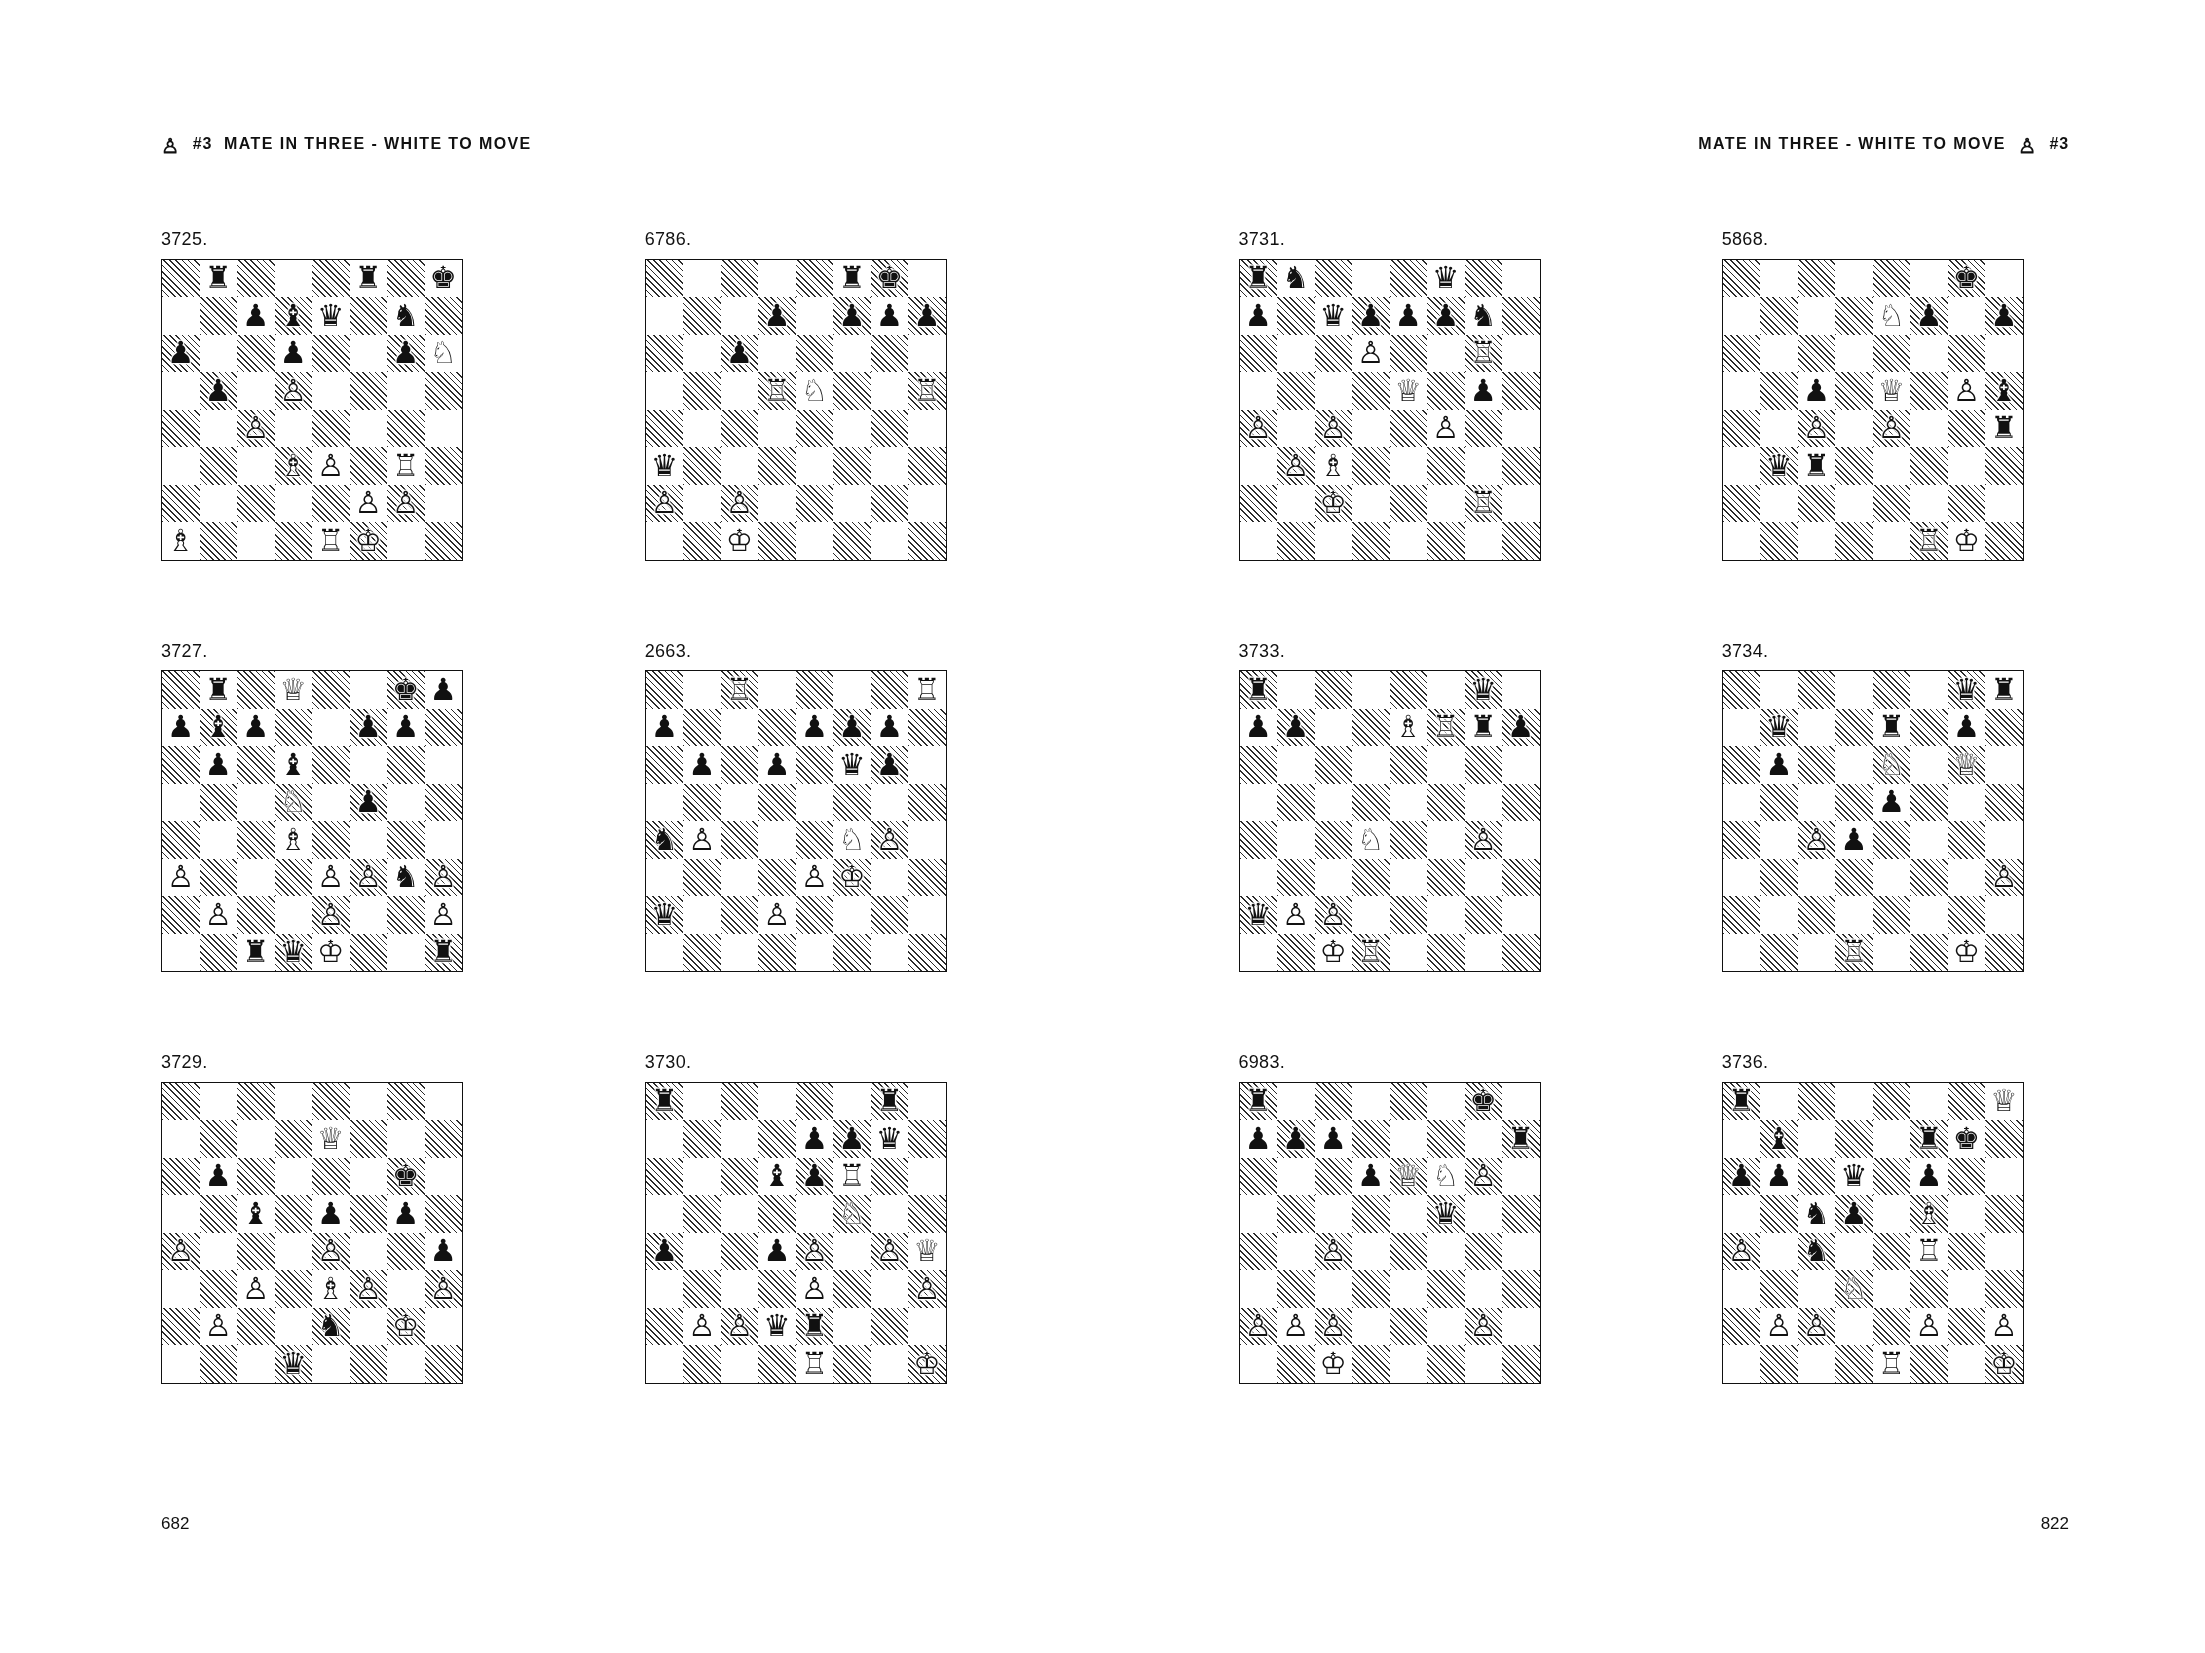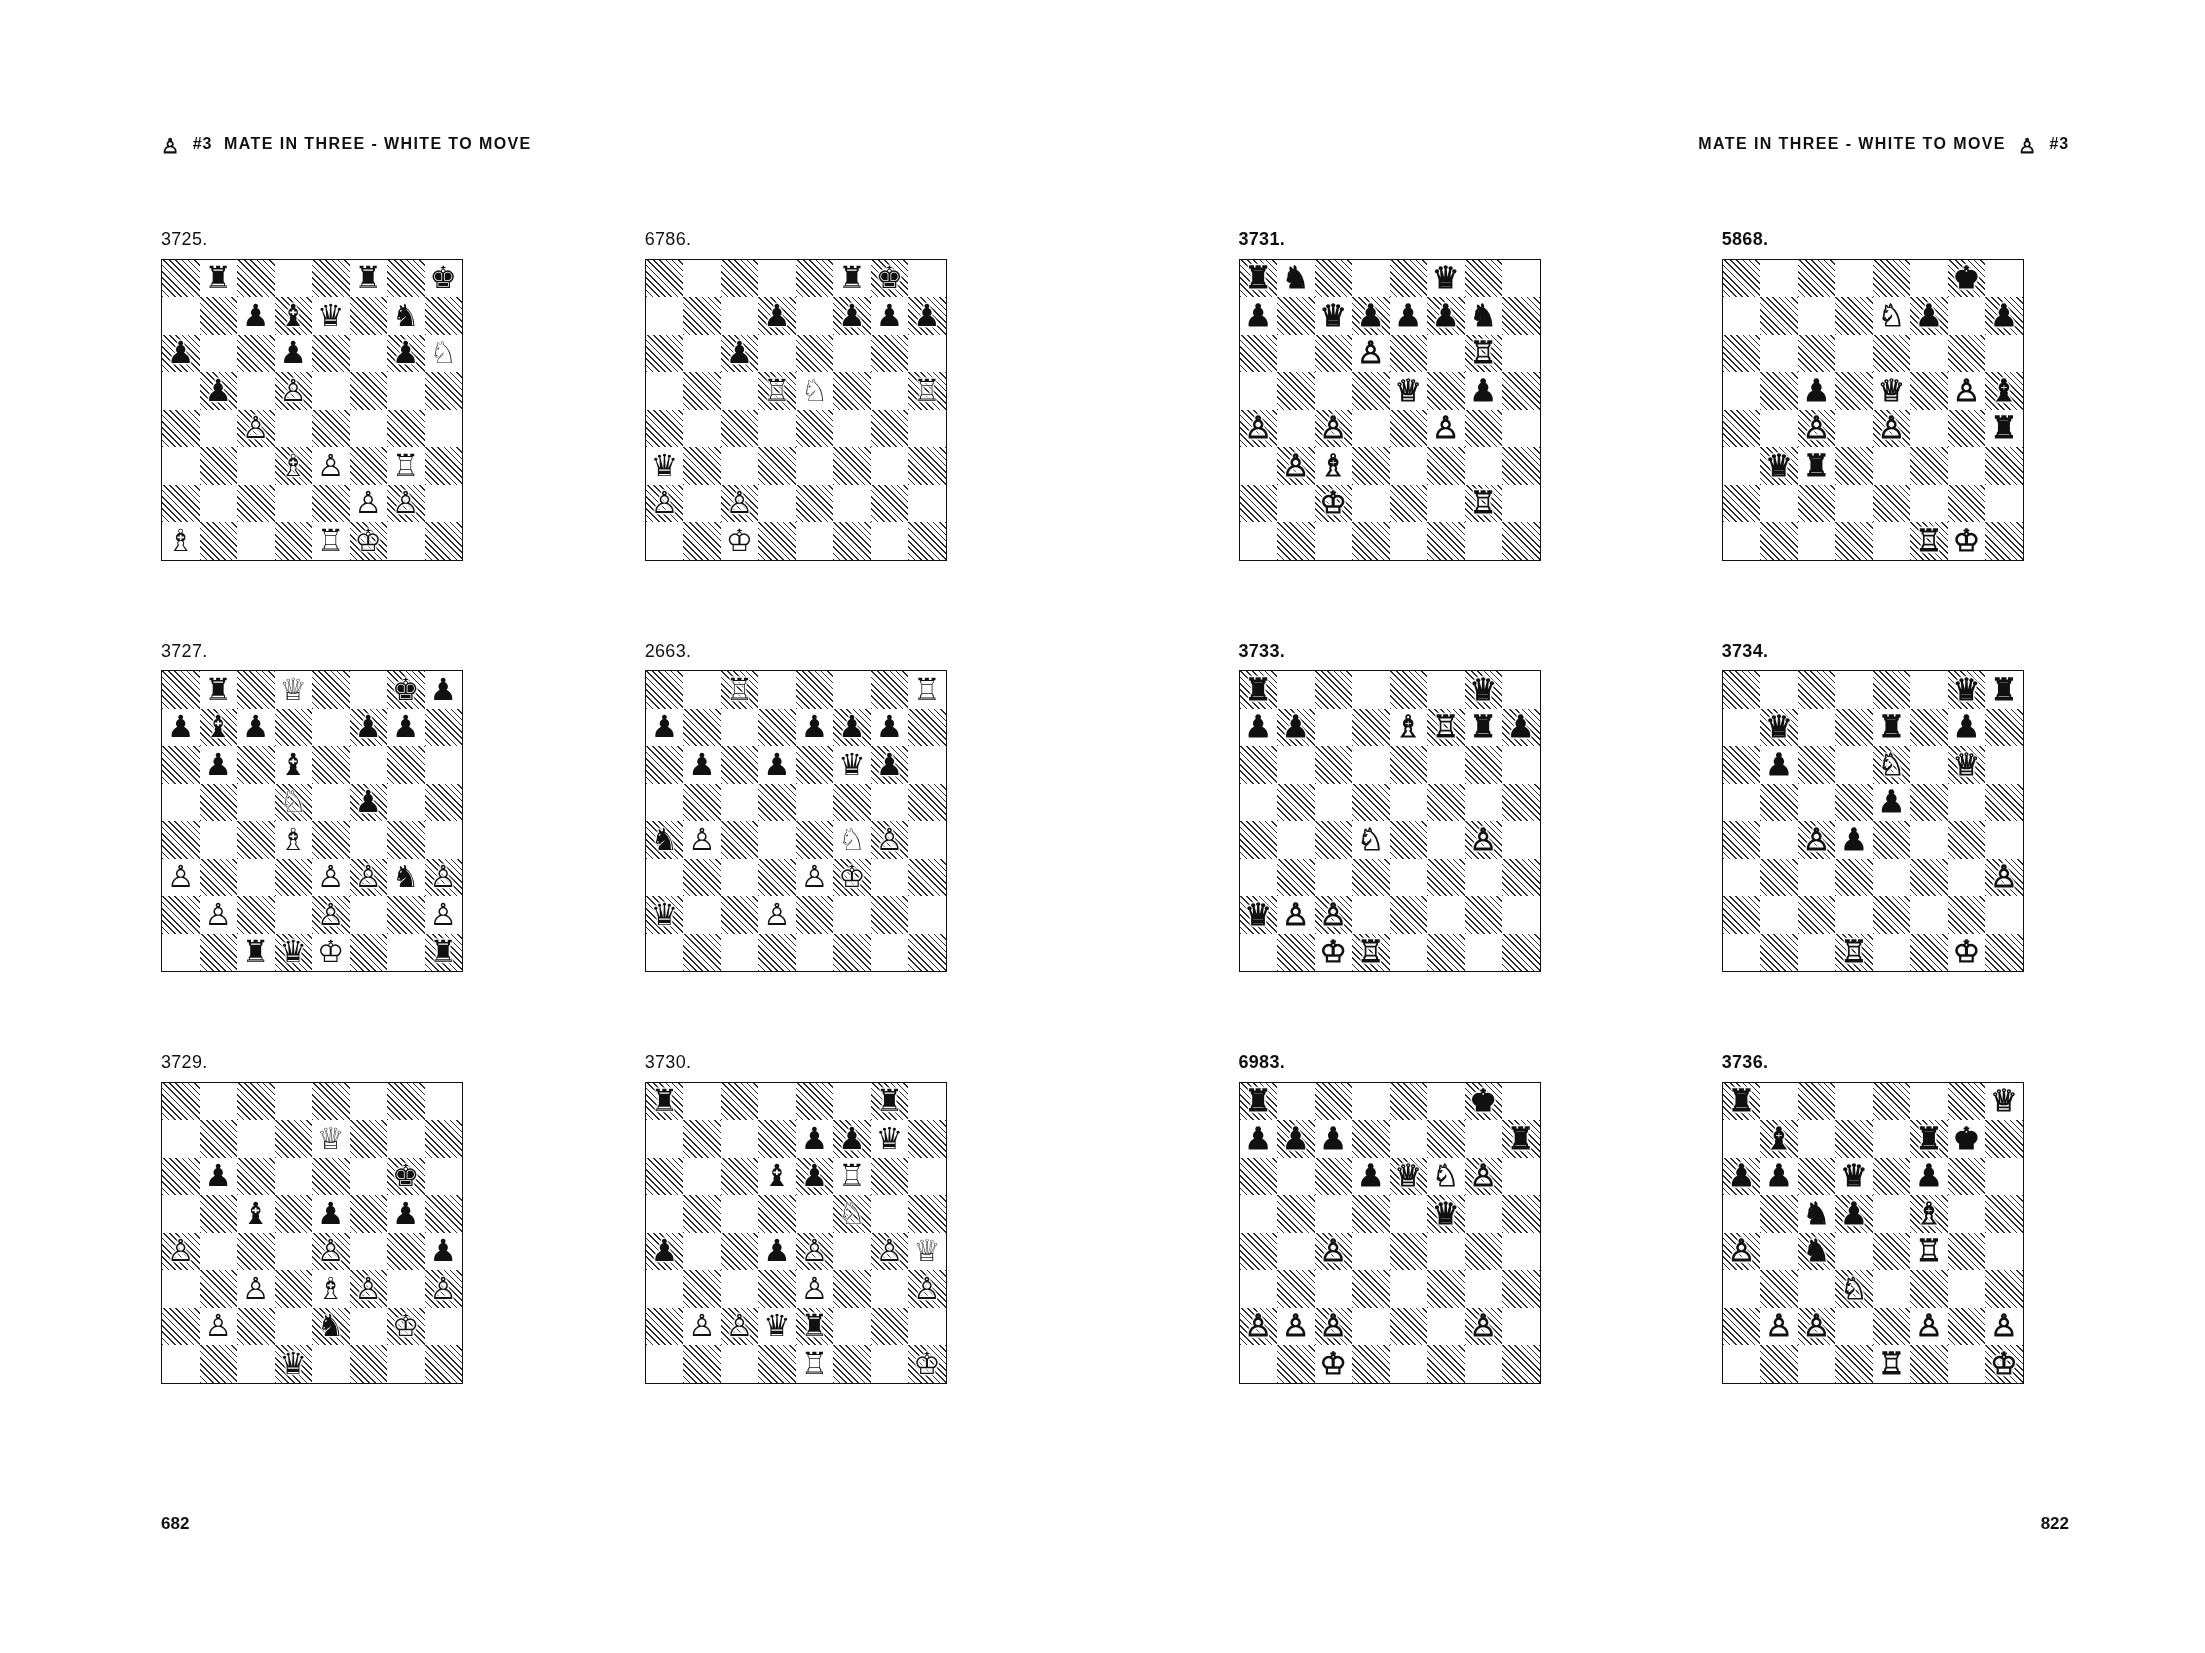--- a/index.html
+++ b/index.html
@@ -56,40 +56,39 @@
     position: relative;
     top: 1.7px;
   }
   .runhead .title { white-space: nowrap; }
 
   
   .folio {
     position: absolute;
     bottom: 119px;
     font-size: 17px;
-    font-weight: bold;
+    font-weight: normal;
   }
   .folio-left { left: 161px; }
   .folio-right { right: 136px; }
 
   
   .grid {
     position: absolute;
     top: 229px;
     left: 161px;
     right: 110px;
     display: grid;
     grid-template-columns: 1fr 1fr;
     grid-row-gap: 80px;
     grid-column-gap: 136px;
   }
   .page-right .grid {
     left: 136px;
     right: 136px;
-    font-weight: bold;
   }
   .puzzle { width: 302px; }
   .puzzle-num {
     font-size: 18px;
     margin-bottom: 8.5px;
     letter-spacing: 0.3px;
   }
   .board {
     width: 302px;
     height: 302px;

